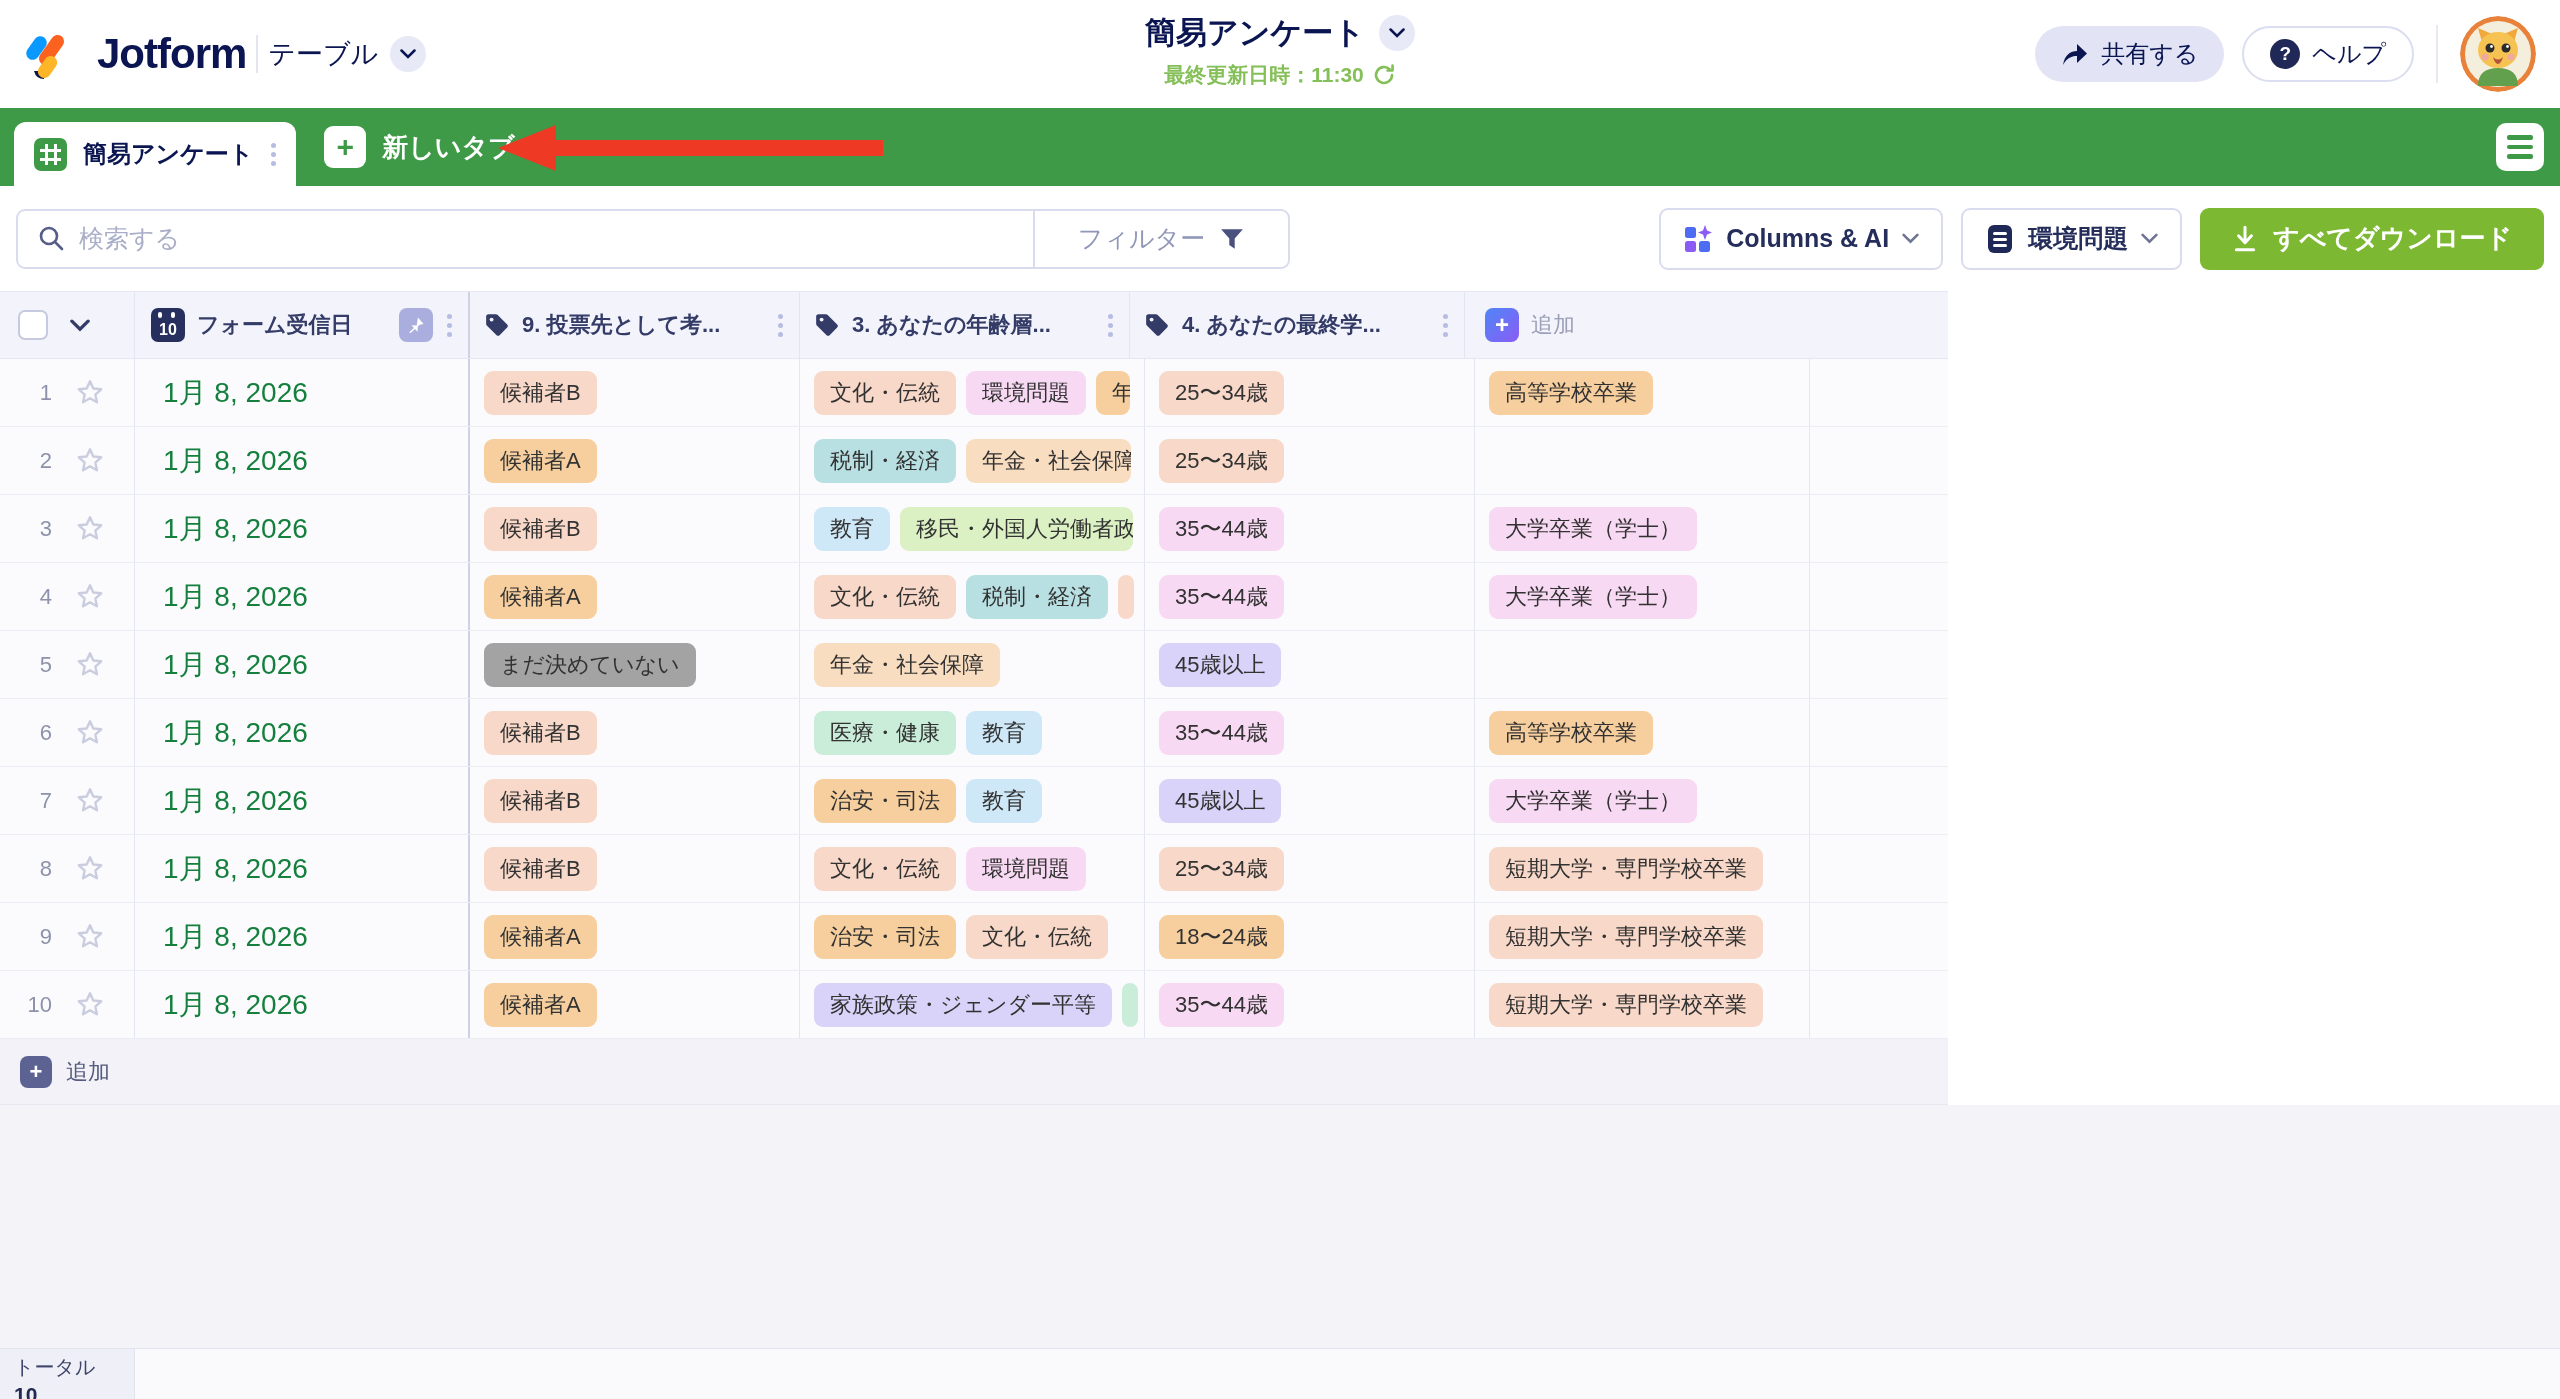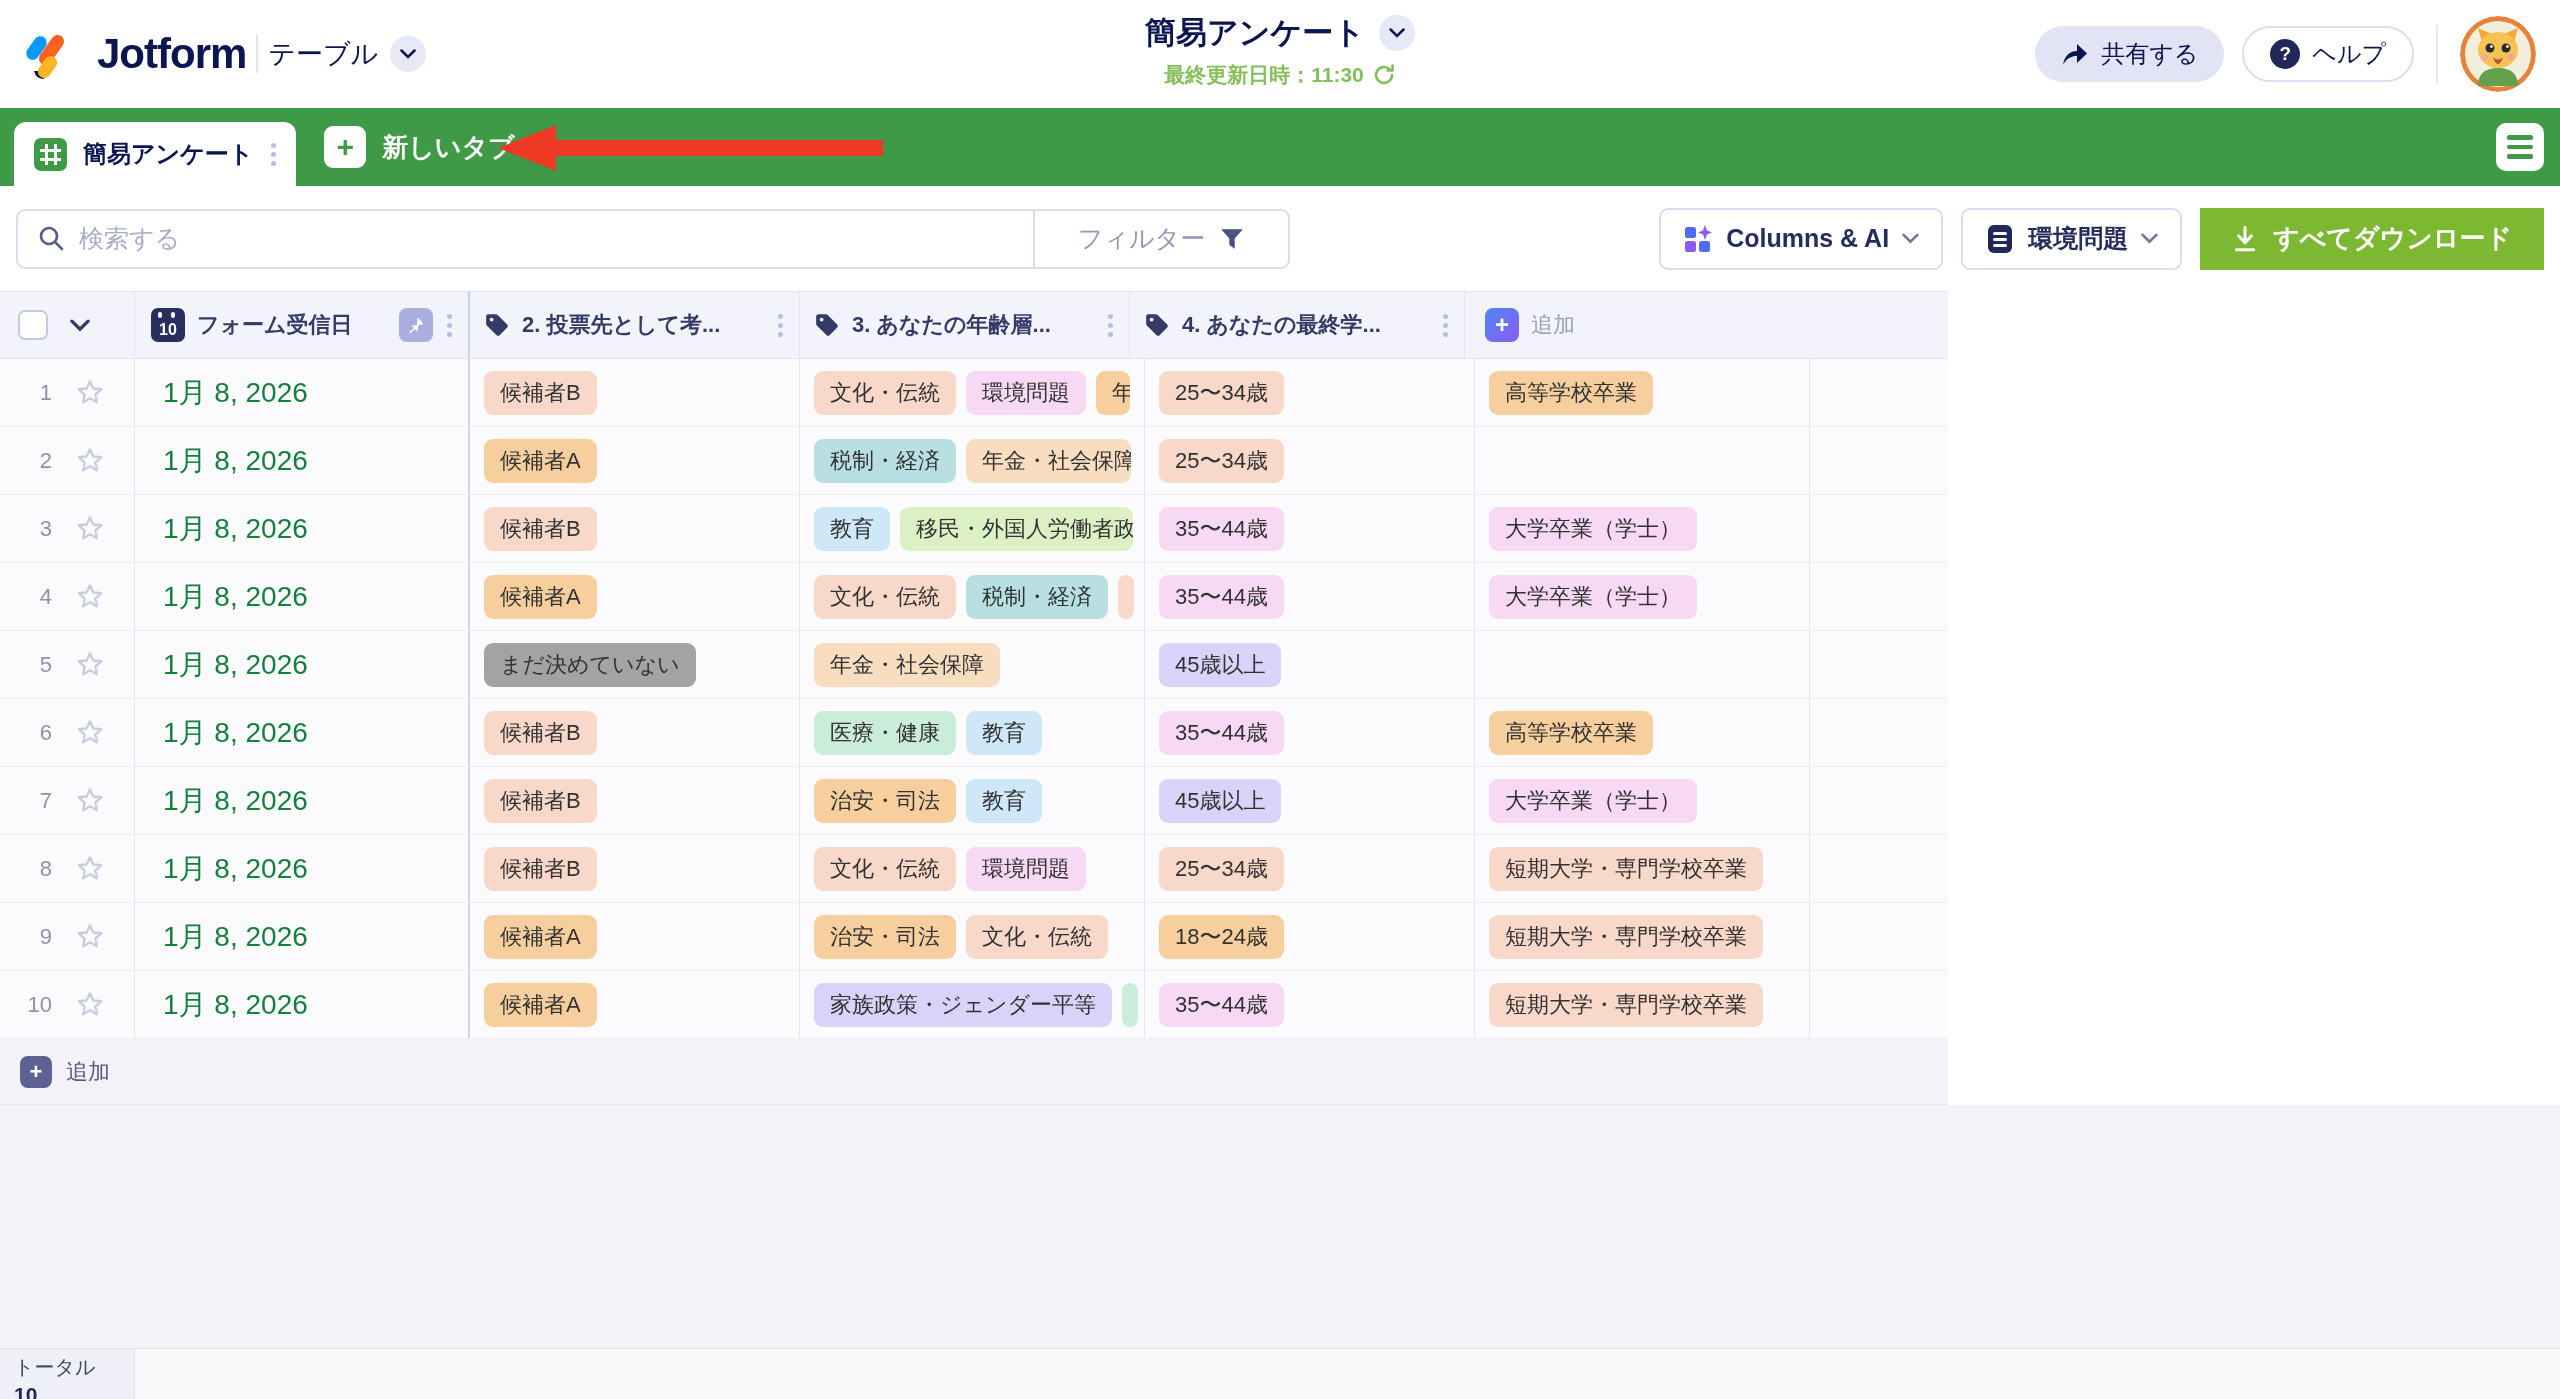--- a/index.html
+++ b/index.html
@@ -57,21 +57,21 @@
   .search-left { flex:1; display:flex; align-items:center; gap:14px; padding:0 20px; }
   .search-input { border:none; outline:none; flex:1; font-size:25px; color:#21284f; background:transparent;
                   font-family:inherit; }
   .search-input::placeholder { color:#a9aec8; }
   .filter-zone { width:255px; border-left:2px solid #d9dcee; display:flex; align-items:center; justify-content:center;
                  gap:14px; cursor:pointer; }
   .filter-label { font-size:25px; color:#9197b8; }
   .tb-btn { height:62px; border:2px solid #d9dcee; border-radius:9px; background:#fff; display:flex;
             align-items:center; gap:13px; padding:0 22px; font-size:25px; font-weight:600; color:#252d5b;
             cursor:pointer; margin-left:18px; }
-  .dl-btn { height:62px; background:#7db832; border:none; border-radius:0; color:#fff; font-size:26px;
+  .dl-btn { height:62px; background:#7db832; border:none; border-radius:9px; color:#fff; font-size:26px;
             font-weight:600; display:flex; align-items:center; gap:15px; padding:0 32px; cursor:pointer; margin-left:18px; }
   .spacer { flex:1; }
 
   
   .table-zone { flex:none; }
   .trow { display:flex; width:1948px; }
   .thead { height:68px; background:#f2f3fb; border-top:1px solid #e4e6f1; border-bottom:1px solid #e4e6f1; }
   .cell { display:flex; align-items:center; border-right:1px solid #e3e5f0; height:100%; }
   .c0 { width:135px; padding-left:18px; gap:22px; }
   .c1 { width:335px; padding:0 14px 0 16px; border-right:2px solid #cfd2e4; }
@@ -285,21 +285,21 @@
             <i></i>
             <i></i>
           </span>
       </span>
     </div>
     <div class="cell c2 qhead">
         <svg width="26" height="26" viewBox="0 0 24 24">
           <path d="M21.4 11.6 l-9-9 C12 2.2 11.5 2 11 2 H4 C2.9 2 2 2.9 2 4 v7 c0 .5 .2 1 .6 1.4 l9 9 c.8 .8 2 .8 2.8 0 l7-7 c.8-.8 .8-2 0-2.8 Z" fill="#333b66"></path>
           <circle cx="7" cy="7" r="1.8" fill="#f2f3fb"></circle>
         </svg>
-        <span class="th-label" style="margin-left:12px">2. 投票先として考...</span>
+        <span class="th-label" style="margin-left:12px">9. 投票先として考...</span>
         <span class="th-right">
           <span class="kebab">
             <i></i>
             <i></i>
             <i></i>
           </span>
         </span>
       </div>
     <div class="cell c4 qhead">
         <svg width="26" height="26" viewBox="0 0 24 24">

